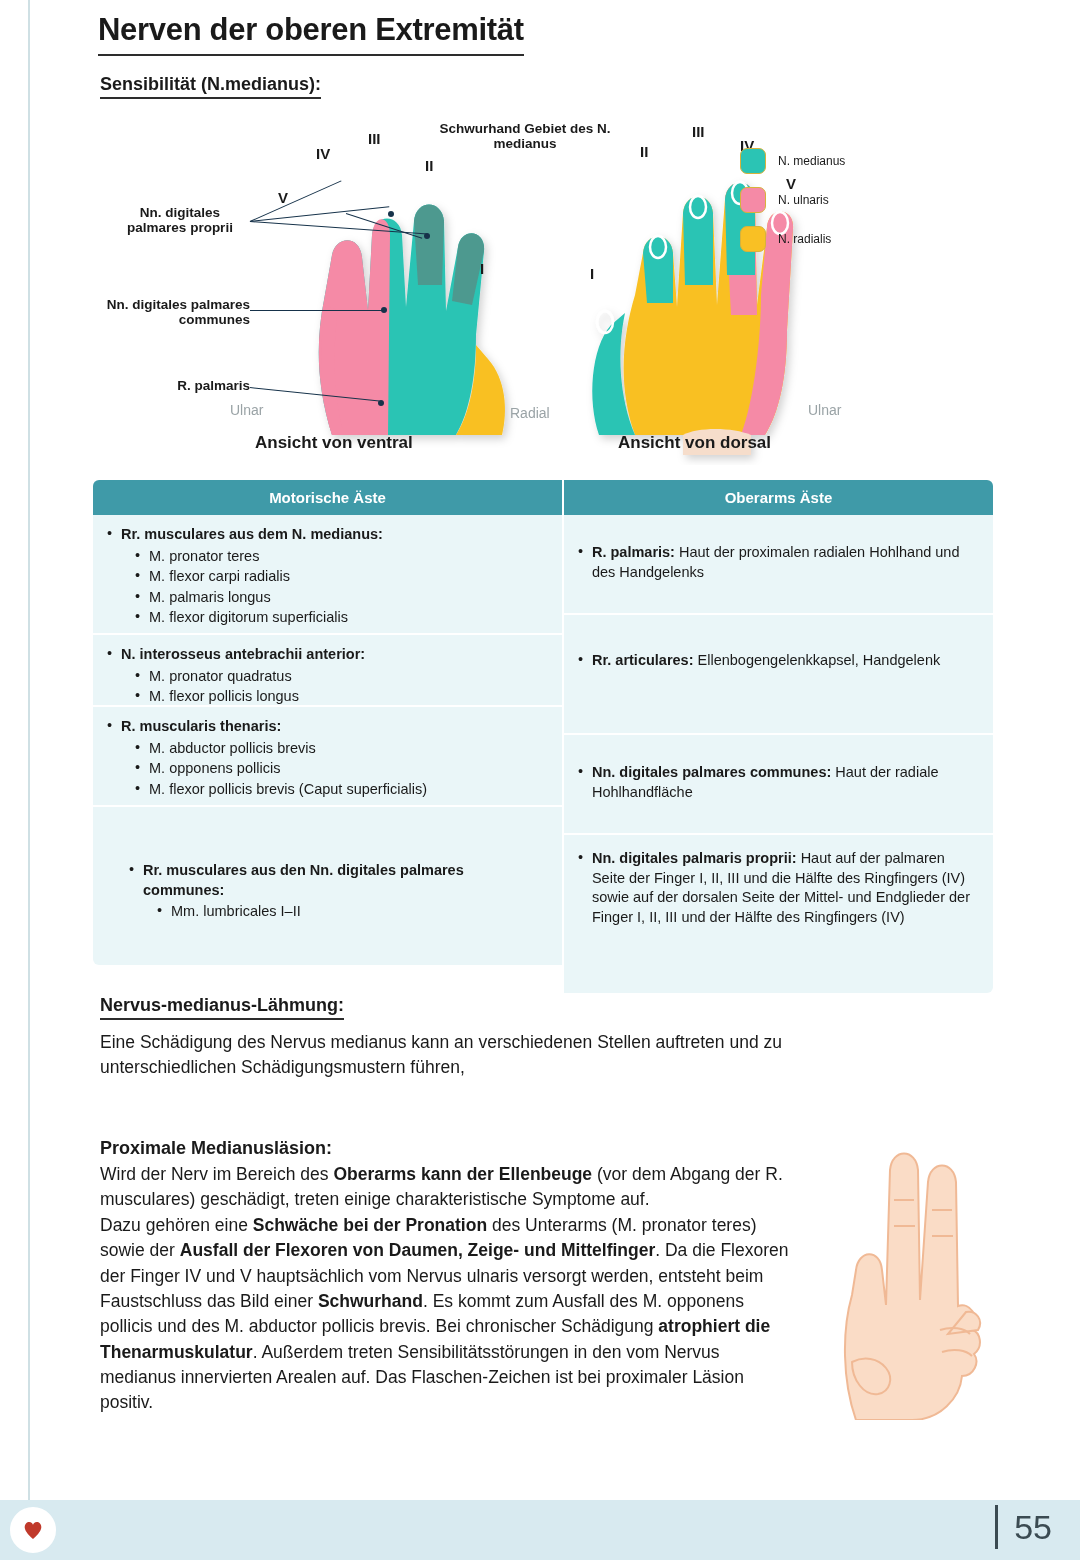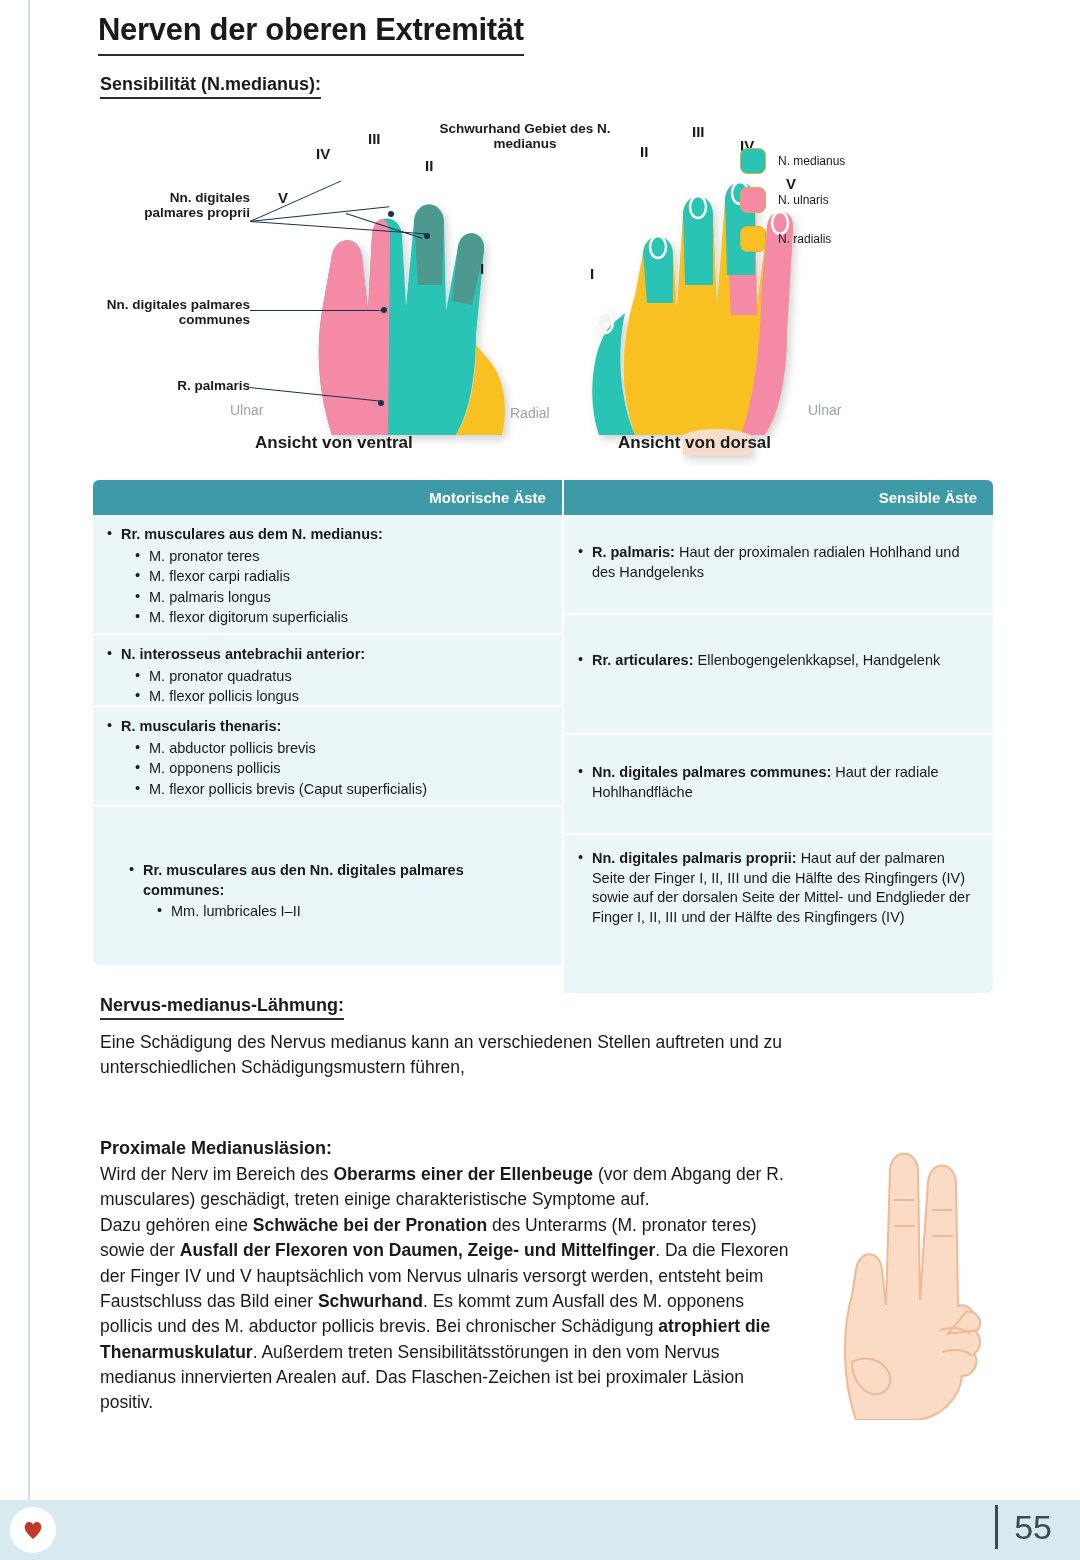--- a/index.html
+++ b/index.html
@@ -49,21 +49,21 @@
   .legend { position:absolute; left:740px; top:148px; }
   .legend-row { display:flex; align-items:center; margin-bottom:13px; }
   .swatch { width:26px; height:26px; border-radius:7px; margin-right:12px; border:1.5px solid #d8b23a; }
   .legend-label { font-size:12px; font-weight:normal; }
 
   
   .tbl { position:absolute; left:93px; top:480px; width:900px; }
   .tbl-head { display:flex; }
   .tbl-head > div {
     background:#3f9aa8; color:#fff; font-weight:bold; font-size:15px;
-    text-align:right; padding:9px 16px;
+    text-align:center; padding:9px 16px;
   }
   .th-left  { width:470px; border-radius:6px 0 0 0; }
   .th-right { width:430px; border-radius:0 6px 0 0; margin-left:2px; }
 
   .tbl-body { display:flex; }
   .col-left  { width:470px; }
   .col-right { width:430px; margin-left:2px; }
 
   .cell {
     background:#eaf6f8; padding:10px 14px 11px 14px;
@@ -182,21 +182,21 @@
     <div class="leader" style="left:150px; top:106px; width:178px; transform:rotate(4deg);"></div>
     <div class="dot" style="left:288px; top:96px;"></div>
 
     <div class="leader" style="left:150px; top:195px; width:134px;"></div>
     <div class="dot" style="left:281px; top:192px;"></div>
 
     <div class="leader" style="left:150px; top:272px; width:130px; transform:rotate(6deg);"></div>
     <div class="dot" style="left:278px; top:285px;"></div>
 
     <div class="fig-label" style="left:330px; top:6px; width:190px; text-align:center;">Schwurhand Gebiet des N. medianus</div>
-    <div class="fig-label" style="left:10px; top:75px; width:140px; text-align:right;">Nn. digitales palmares proprii</div>
+    <div class="fig-label" style="left:10px; top:90px; width:140px; text-align:center;">Nn. digitales palmares proprii</div>
     <div class="fig-label" style="left:0px; top:182px; width:150px; text-align:right;">Nn. digitales palmares communes</div>
     <div class="fig-label" style="left:30px; top:263px; width:120px; text-align:right;">R. palmaris</div>
 
     <div class="roman" style="left:178px; top:74px;">V</div>
     <div class="roman" style="left:216px; top:30px;">IV</div>
     <div class="roman" style="left:268px; top:15px;">III</div>
     <div class="roman" style="left:325px; top:42px;">II</div>
     <div class="roman" style="left:380px; top:145px;">I</div>
 
     <div class="roman" style="left:490px; top:150px;">I</div>
@@ -224,21 +224,21 @@
     </div>
     <div class="legend-row">
       <span class="swatch" style="background:#f9c024;"></span>
       <span class="legend-label">N. radialis</span>
     </div>
   </div>
 
   <div class="tbl">
     <div class="tbl-head">
       <div class="th-left">Motorische Äste</div>
-      <div class="th-right">Sensible Äste</div>
+      <div class="th-right">Oberarms Äste</div>
     </div>
     <div class="tbl-body">
       <div class="col-left">
 
         <div class="cell" style="height:120px;">
           <ul class="l1">
               <li><span class="b">Rr. musculares aus dem N. medianus:</span>
             <ul class="l2">
               <li>M. pronator teres</li>
               <li>M. flexor carpi radialis</li>
@@ -318,21 +318,21 @@
     </div>
   </div>
 
   <div class="sub-head" id="laehmung-head">Nervus-medianus-Lähmung:</div>
 
   <div class="para" id="para-intro">Eine Schädigung des Nervus medianus kann an verschiedenen Stellen auftreten und zu unterschiedlichen Schädigungsmustern führen,</div>
 
   <div class="para" id="para-prox-head">Proximale Medianusläsion:</div>
 
   <div class="para" id="para-prox">
-    <span>Wird der Nerv im Bereich des </span><span class="b">Oberarms einer der Ellenbeuge</span><span> (vor dem Abgang der R. musculares) geschädigt, treten einige charakteristische Symptome auf.</span><br>
+    <span>Wird der Nerv im Bereich des </span><span class="b">Oberarms kann der Ellenbeuge</span><span> (vor dem Abgang der R. musculares) geschädigt, treten einige charakteristische Symptome auf.</span><br>
     <span>Dazu gehören eine </span><span class="b">Schwäche bei der Pronation</span><span> des Unterarms (M. pronator teres) sowie der </span><span class="b">Ausfall der Flexoren von Daumen, Zeige- und Mittelfinger</span><span>. Da die Flexoren der Finger IV und V hauptsächlich vom Nervus ulnaris versorgt werden, entsteht beim Faustschluss das Bild einer </span><span class="b">Schwurhand</span><span>. Es kommt zum Ausfall des M. opponens pollicis und des M. abductor pollicis brevis. Bei chronischer Schädigung </span><span class="b">atrophiert die Thenarmuskulatur</span><span>. Außerdem treten Sensibilitätsstörungen in den vom Nervus medianus innervierten Arealen auf. Das Flaschen-Zeichen ist bei proximaler Läsion positiv.</span>
   </div>
 
   <svg class="hand-illu" viewBox="0 0 180 290">
     <g fill="#fadcc6" stroke="#f0b995" stroke-width="2">
       <path d="M36 290 C 22 250, 22 200, 32 165 L 36 140 C 38 120, 60 118, 62 140 L 66 175
                L 70 40 C 72 18, 96 18, 98 40 L 100 170
                L 108 52 C 110 30, 134 30, 136 52 L 138 176
                C 150 172, 160 186, 152 200
                C 160 202, 164 216, 154 224

